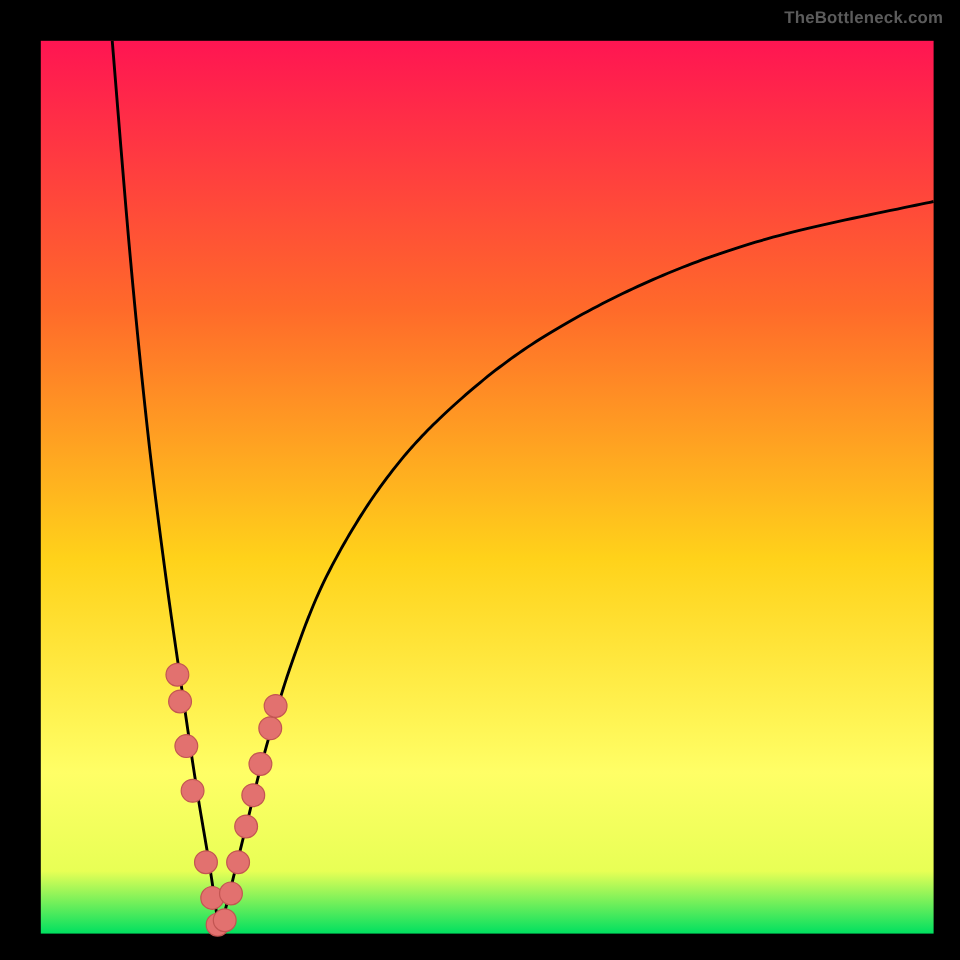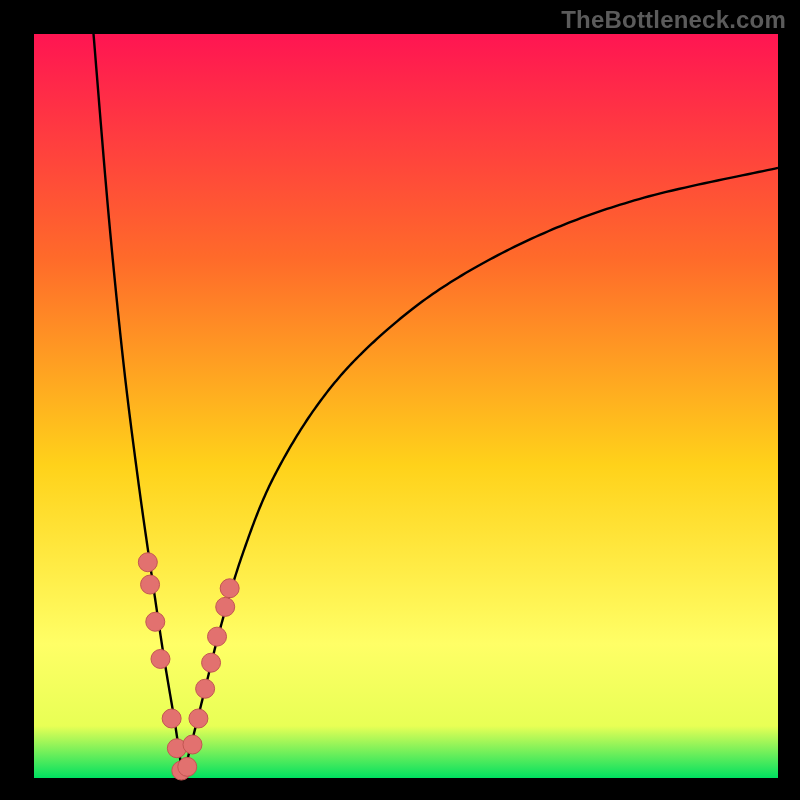--- a/index.html
+++ b/index.html
@@ -15,21 +15,21 @@
     position: relative;
     width: 800px;
     height: 800px;
     background: #000;
   }
   .watermark {
     position: absolute;
     top: 6px;
     right: 14px;
     color: #5b5b5b;
-    font-size: 24px;
+    font-size: 14px;
     font-weight: 600;
     letter-spacing: 0.2px;
     user-select: none;
   }
   svg {
     display: block;
   }
 </style>
 </head>
 <body>

